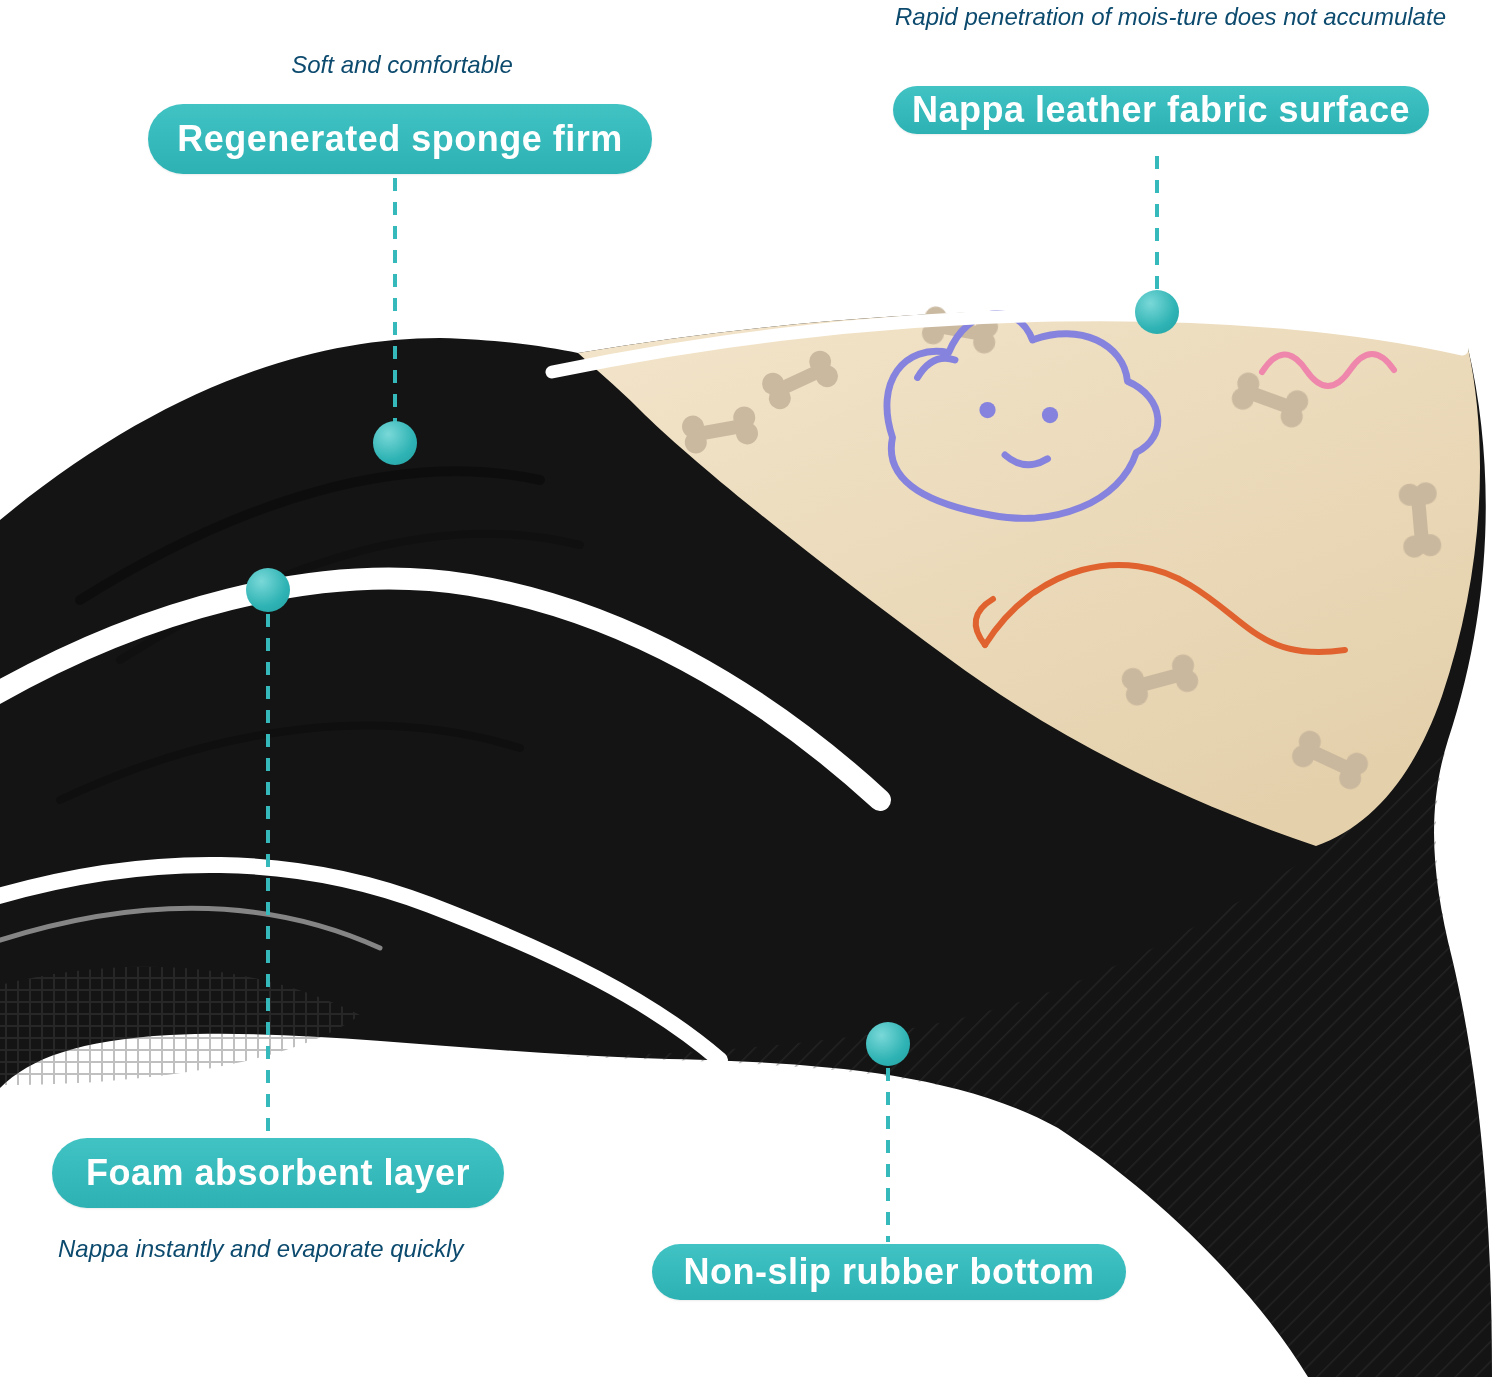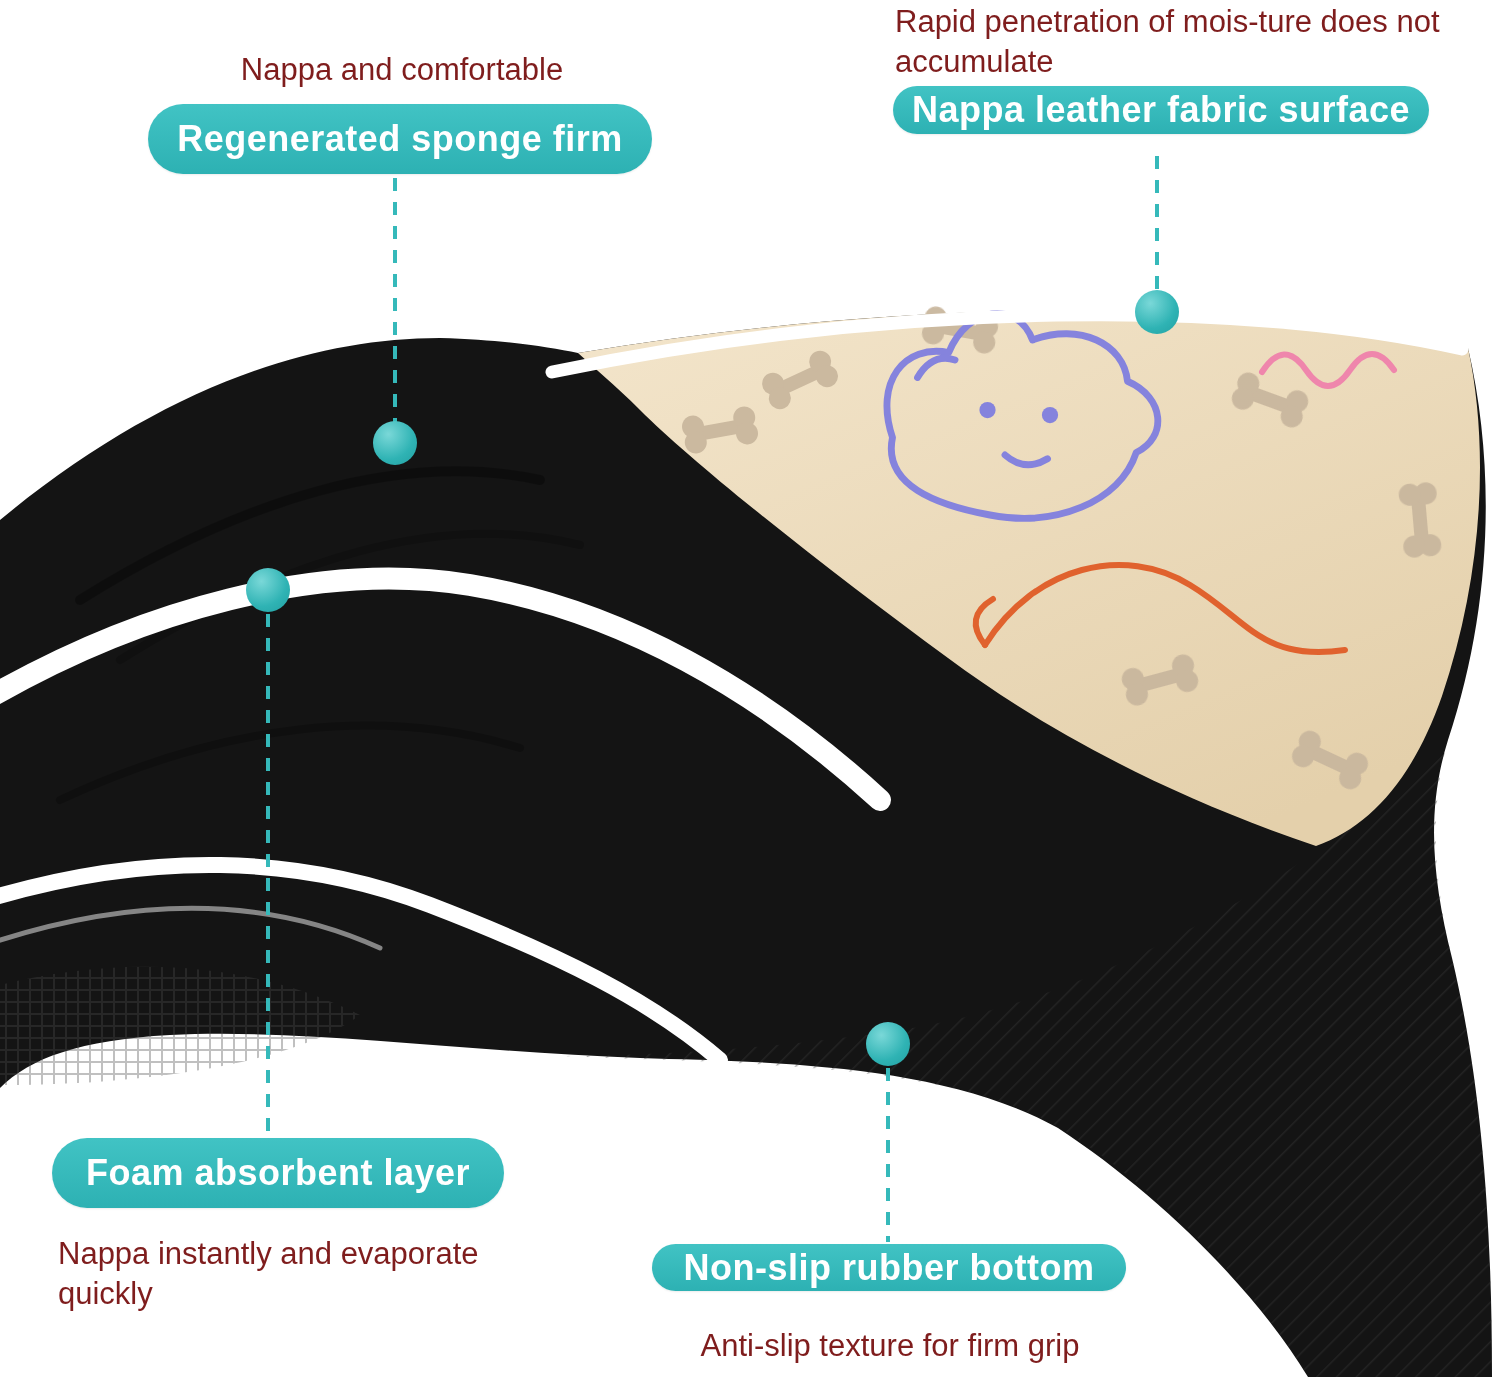--- a/index.html
+++ b/index.html
@@ -6,23 +6,24 @@
   .stage{
     position:relative;
     width:1500px;height:1377px;
     background:#ffffff;
     overflow:hidden;
     font-family:"Liberation Sans", sans-serif;
   }
   .mat-svg{position:absolute;left:0;top:0;width:1500px;height:1377px;}
   .note{
     position:absolute;
-    color:#7f1d1d;
-    font-size:31px;
+    color:#0c4a6e;
+    font-size:24px;
     line-height:1.28;
+    font-style:italic;
   }
   .note.center{text-align:center;}
   .badge{
     position:absolute;
     display:flex;align-items:center;justify-content:center;
     background:linear-gradient(180deg,#41c3c4,#2db1b3);
     color:#ffffff;
     font-weight:bold;
     font-size:36px;
     border-radius:48px;
@@ -172,33 +173,32 @@
         <path d="M985 645 C 1035 565 1125 545 1190 585 C 1248 620 1262 662 1345 650"></path>
         <path d="M985 645 q -22 -28 8 -46"></path>
       </g>
 
       <path fill="none" stroke="#ef86ac" stroke-width="6" stroke-linecap="round" d="M1262 372 q 22 -34 44 -2 q 22 32 44 0 q 22 -32 44 0"></path>
     </g>
 
     <path fill="none" stroke="#ffffff" stroke-width="13" stroke-linecap="round" d="M 552 372 C 900 300 1245 300 1462 349"></path>
   </svg>
 
-  <div class="note center" style="left:150px;top:50px;width:504px;">Nappa and comfortable</div>
+  <div class="note center" style="left:150px;top:50px;width:504px;">Soft and comfortable</div>
   <div class="badge" style="left:148px;top:104px;width:504px;height:70px;">Regenerated sponge firm</div>
   <div class="vline" style="left:393px;top:178px;height:246px;"></div>
   <div class="dot" style="left:373px;top:421px;"></div>
 
   <div class="note" style="left:895px;top:2px;width:560px;">Rapid penetration of mois-ture does not accumulate</div>
   <div class="badge" style="left:893px;top:86px;width:536px;height:48px;">Nappa leather fabric surface</div>
   <div class="vline" style="left:1155px;top:156px;height:136px;"></div>
   <div class="dot" style="left:1135px;top:290px;"></div>
 
   <div class="dot" style="left:246px;top:568px;"></div>
   <div class="vline" style="left:266px;top:614px;height:524px;"></div>
   <div class="badge" style="left:52px;top:1138px;width:452px;height:70px;text-align:right;">Foam absorbent layer</div>
   <div class="note" style="left:58px;top:1234px;width:470px;">Nappa instantly and evaporate quickly</div>
 
   <div class="dot" style="left:866px;top:1022px;"></div>
   <div class="vline" style="left:886px;top:1068px;height:174px;"></div>
-  <div class="badge" style="left:652px;top:1244px;width:474px;height:47px;">Non-slip rubber bottom</div>
-  <div class="note center" style="left:640px;top:1326px;width:500px;">Anti-slip texture for firm grip</div>
+  <div class="badge" style="left:652px;top:1244px;width:474px;height:56px;">Non-slip rubber bottom</div>
 
 </div>
 
 </body></html>

